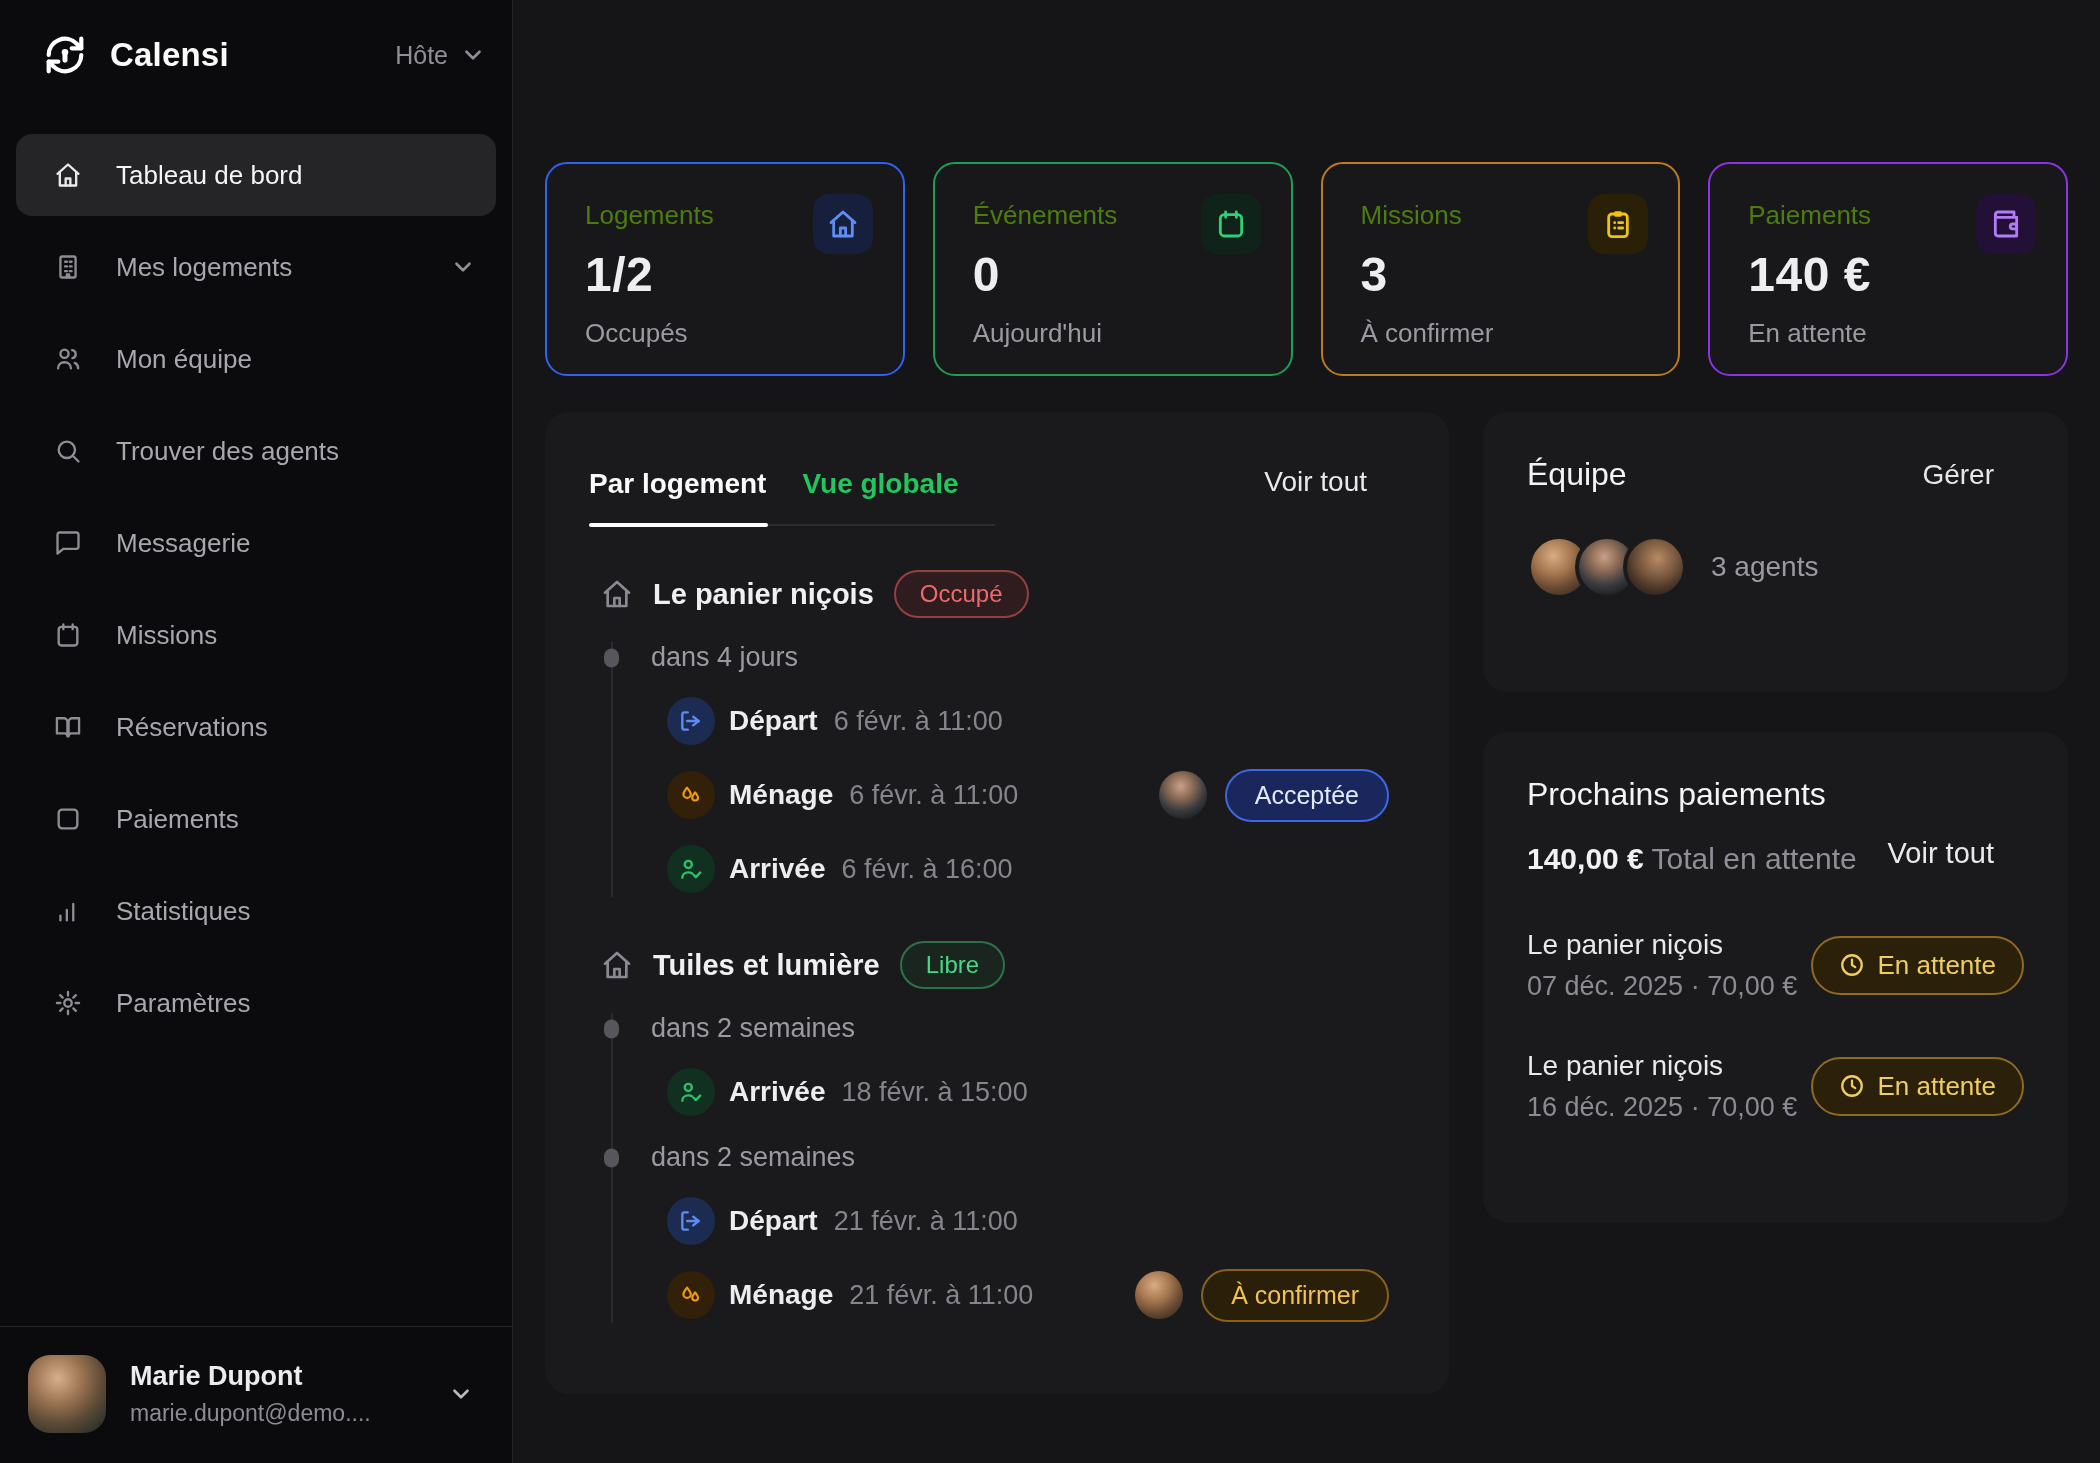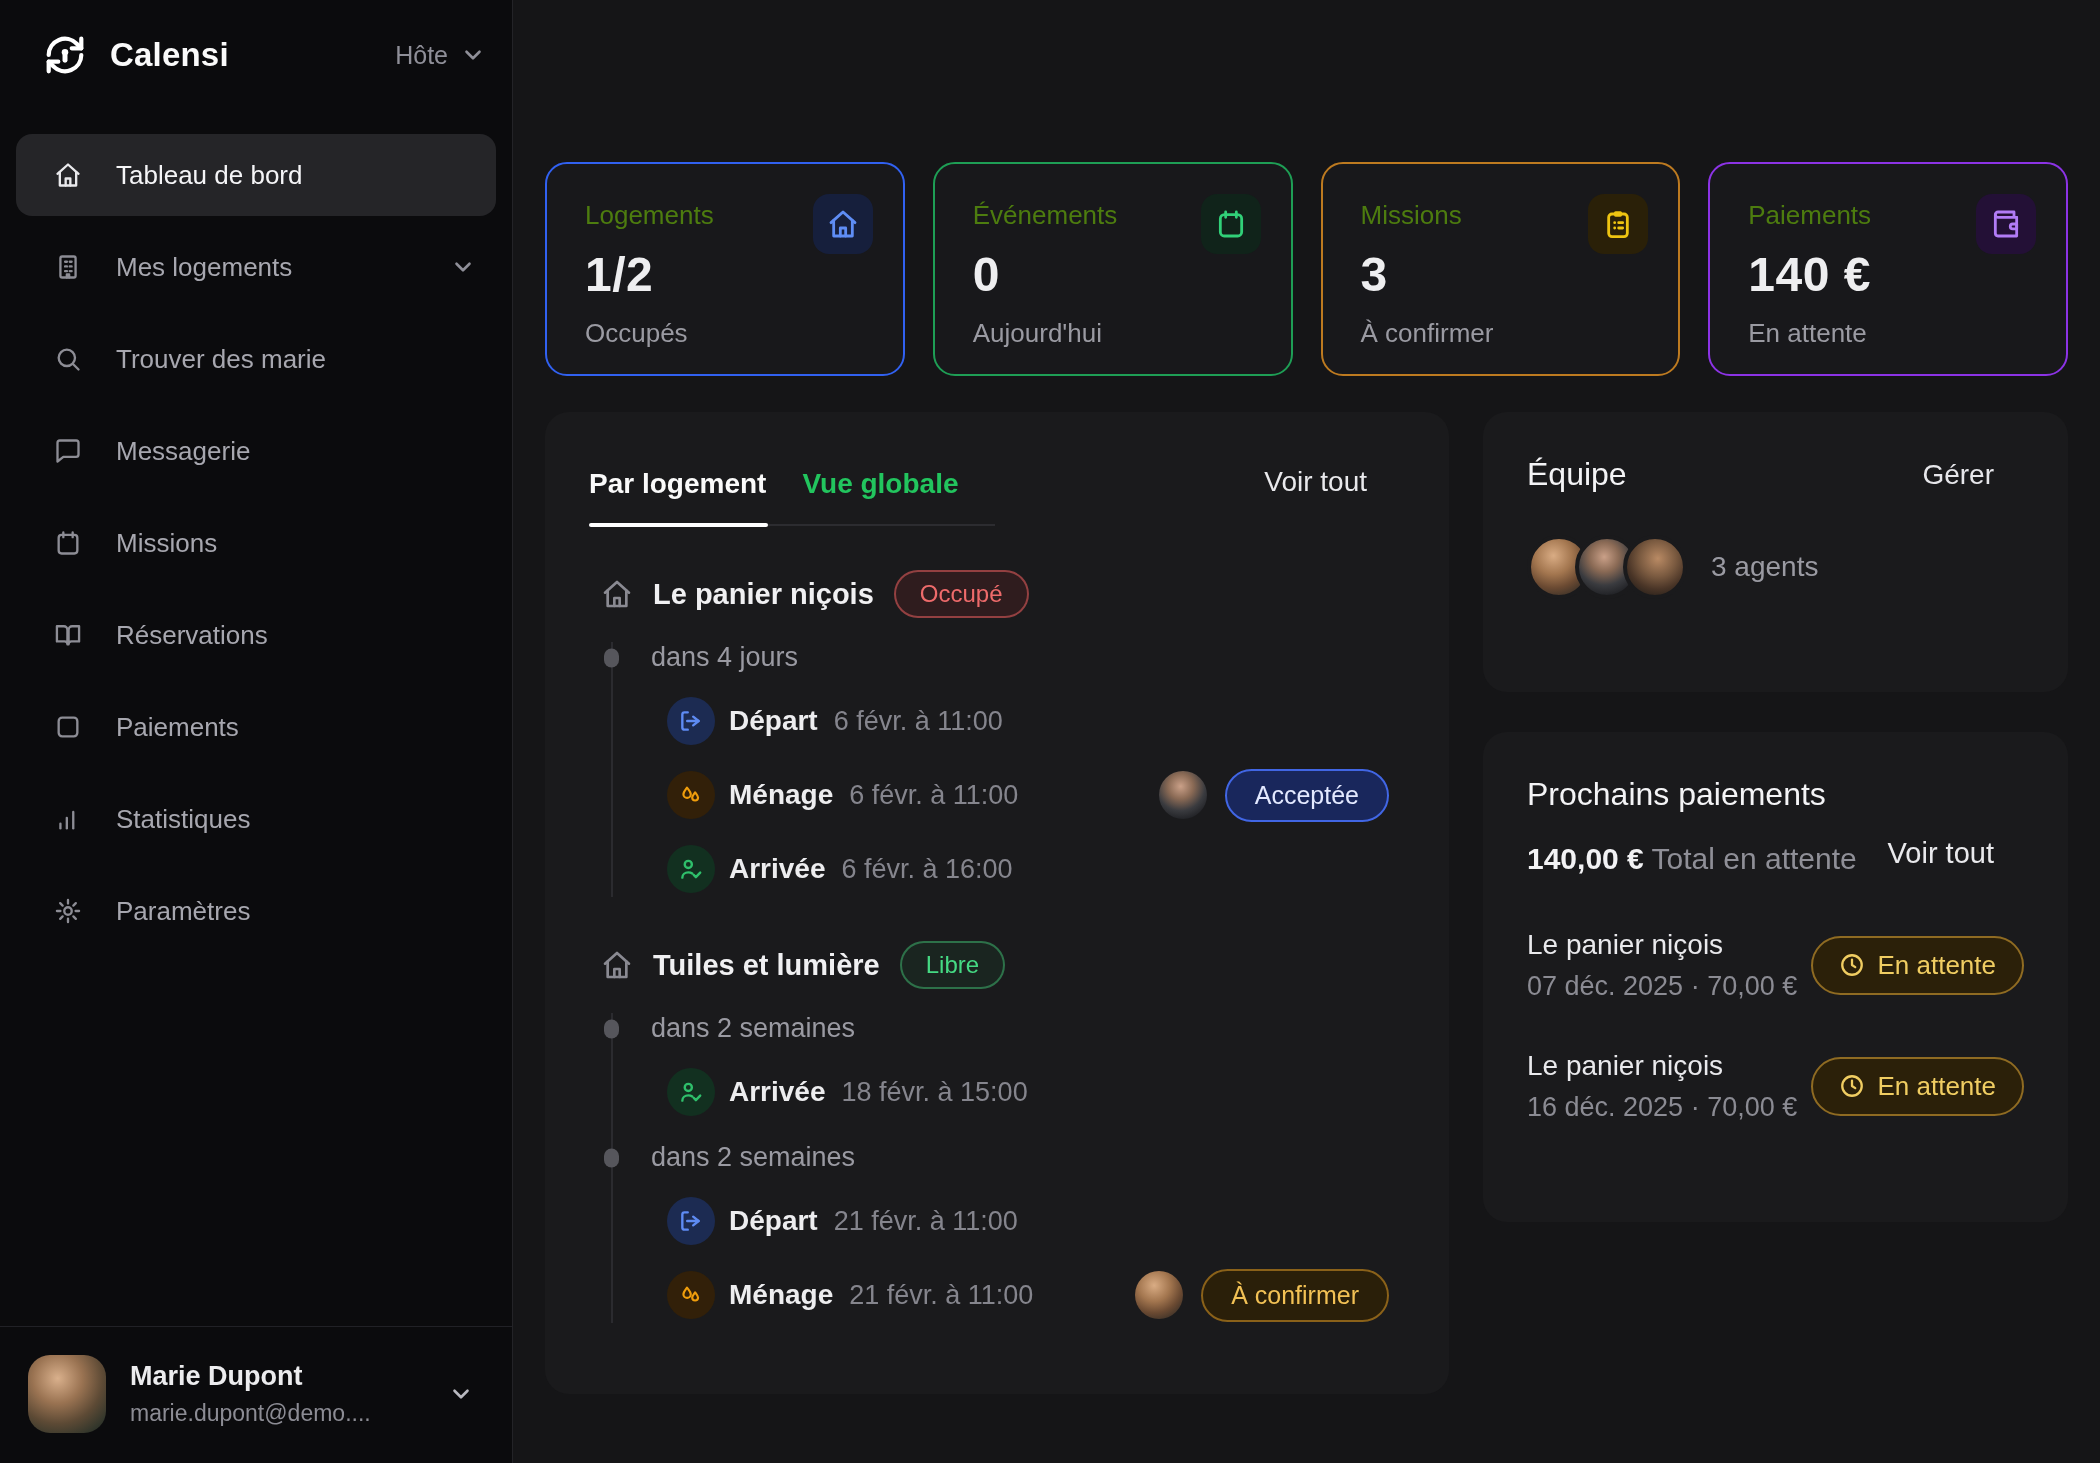--- a/index.html
+++ b/index.html
@@ -172,25 +172,36 @@
             </svg>
         </span>
         <span class="nlabel">Mes logements</span>
         <svg class="chev trail" viewBox="0 0 24 24" fill="none" stroke="currentColor" stroke-width="2.4" stroke-linecap="round" stroke-linejoin="round">
             <polyline points="6 9 12 15 18 9"></polyline>
           </svg>
       </div>
       <div class="nav-item">
         <span class="nicon">
           <svg viewBox="0 0 24 24" fill="none" stroke="currentColor" stroke-width="2" stroke-linecap="round" stroke-linejoin="round">
+              <circle cx="9" cy="7.5" r="3.5"></circle>
+              <path d="M3.5 20c0-3.2 2.5-5.2 5.5-5.2s5.5 2 5.5 5.2"></path>
+              <path d="M15.5 4.4a3.5 3.5 0 0 1 .3 6.9"></path>
+              <path d="M17.8 15.3c1.9.8 2.9 2.4 2.9 4.7"></path>
+            </svg>
+        </span>
+        <span class="nlabel">Mon équipe</span>
+      </div>
+      <div class="nav-item">
+        <span class="nicon">
+          <svg viewBox="0 0 24 24" fill="none" stroke="currentColor" stroke-width="2" stroke-linecap="round" stroke-linejoin="round">
               <circle cx="11" cy="11" r="7"></circle>
               <path d="M21 21l-4.5-4.5"></path>
             </svg>
         </span>
-        <span class="nlabel">Trouver des marie</span>
+        <span class="nlabel">Trouver des agents</span>
       </div>
       <div class="nav-item">
         <span class="nicon">
           <svg viewBox="0 0 24 24" fill="none" stroke="currentColor" stroke-width="2" stroke-linecap="round" stroke-linejoin="round">
               <path d="M21 15a2 2 0 0 1-2 2H8l-5 4V5a2 2 0 0 1 2-2h14a2 2 0 0 1 2 2z"></path>
             </svg>
         </span>
         <span class="nlabel">Messagerie</span>
       </div>
       <div class="nav-item">

